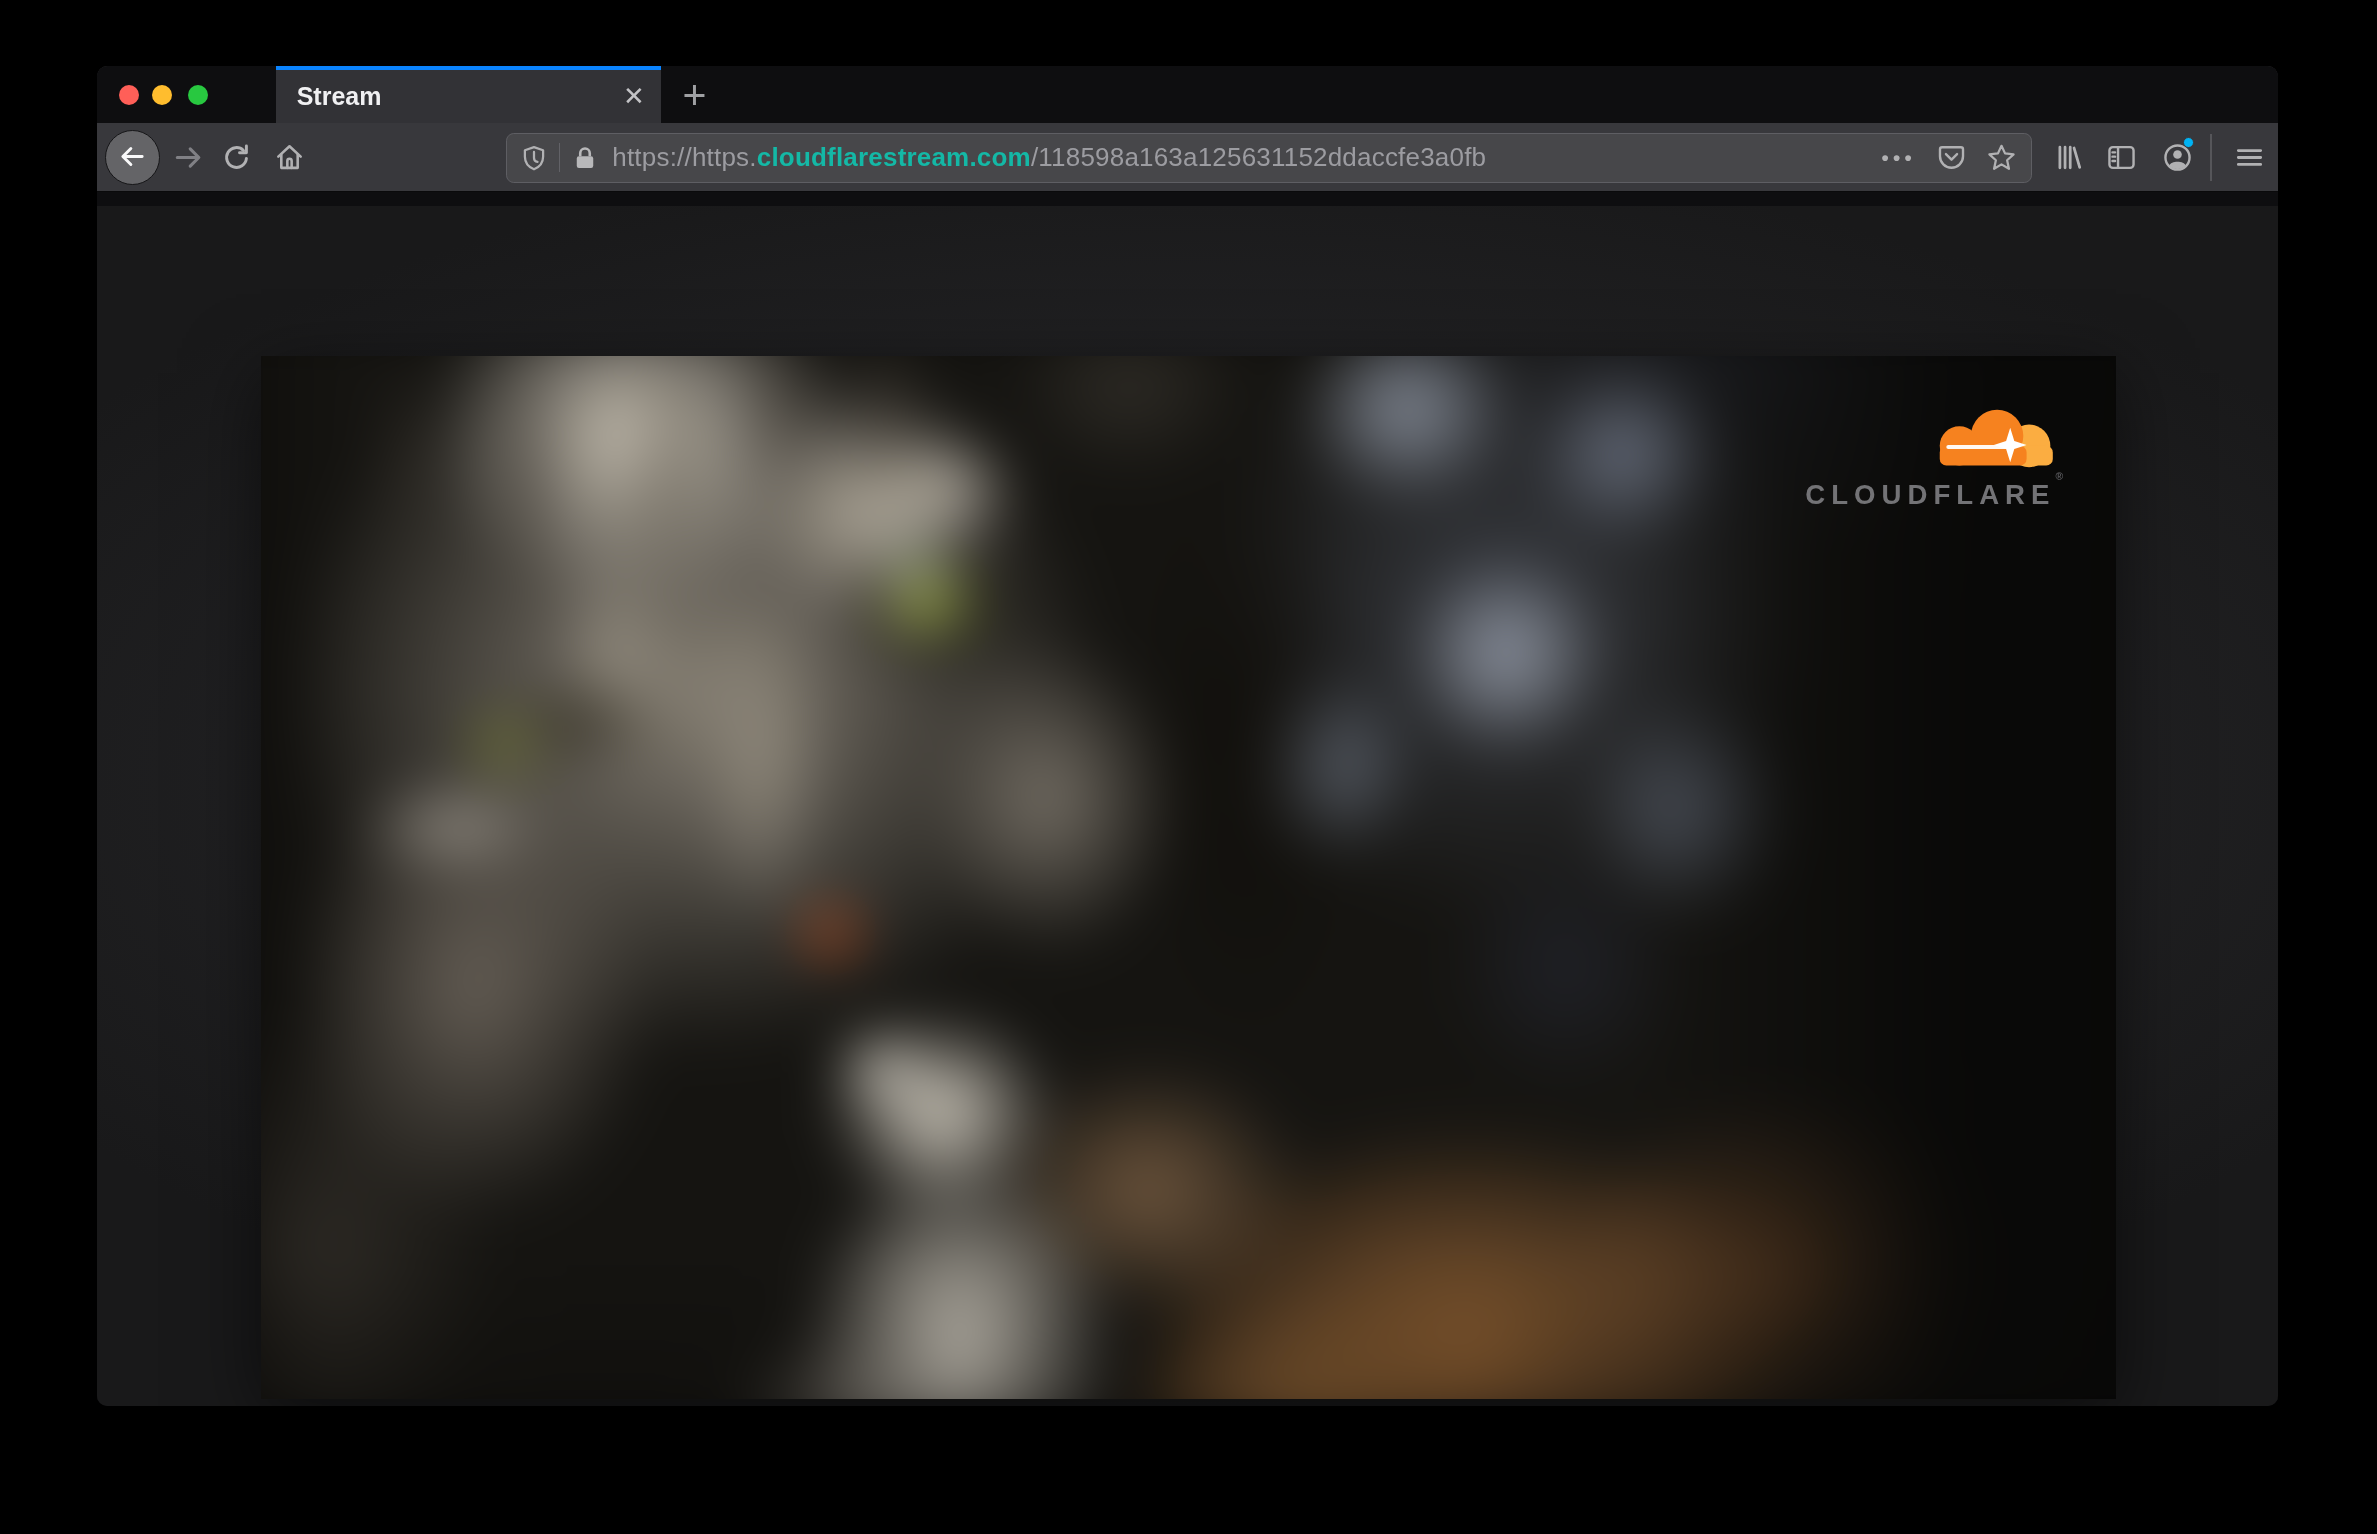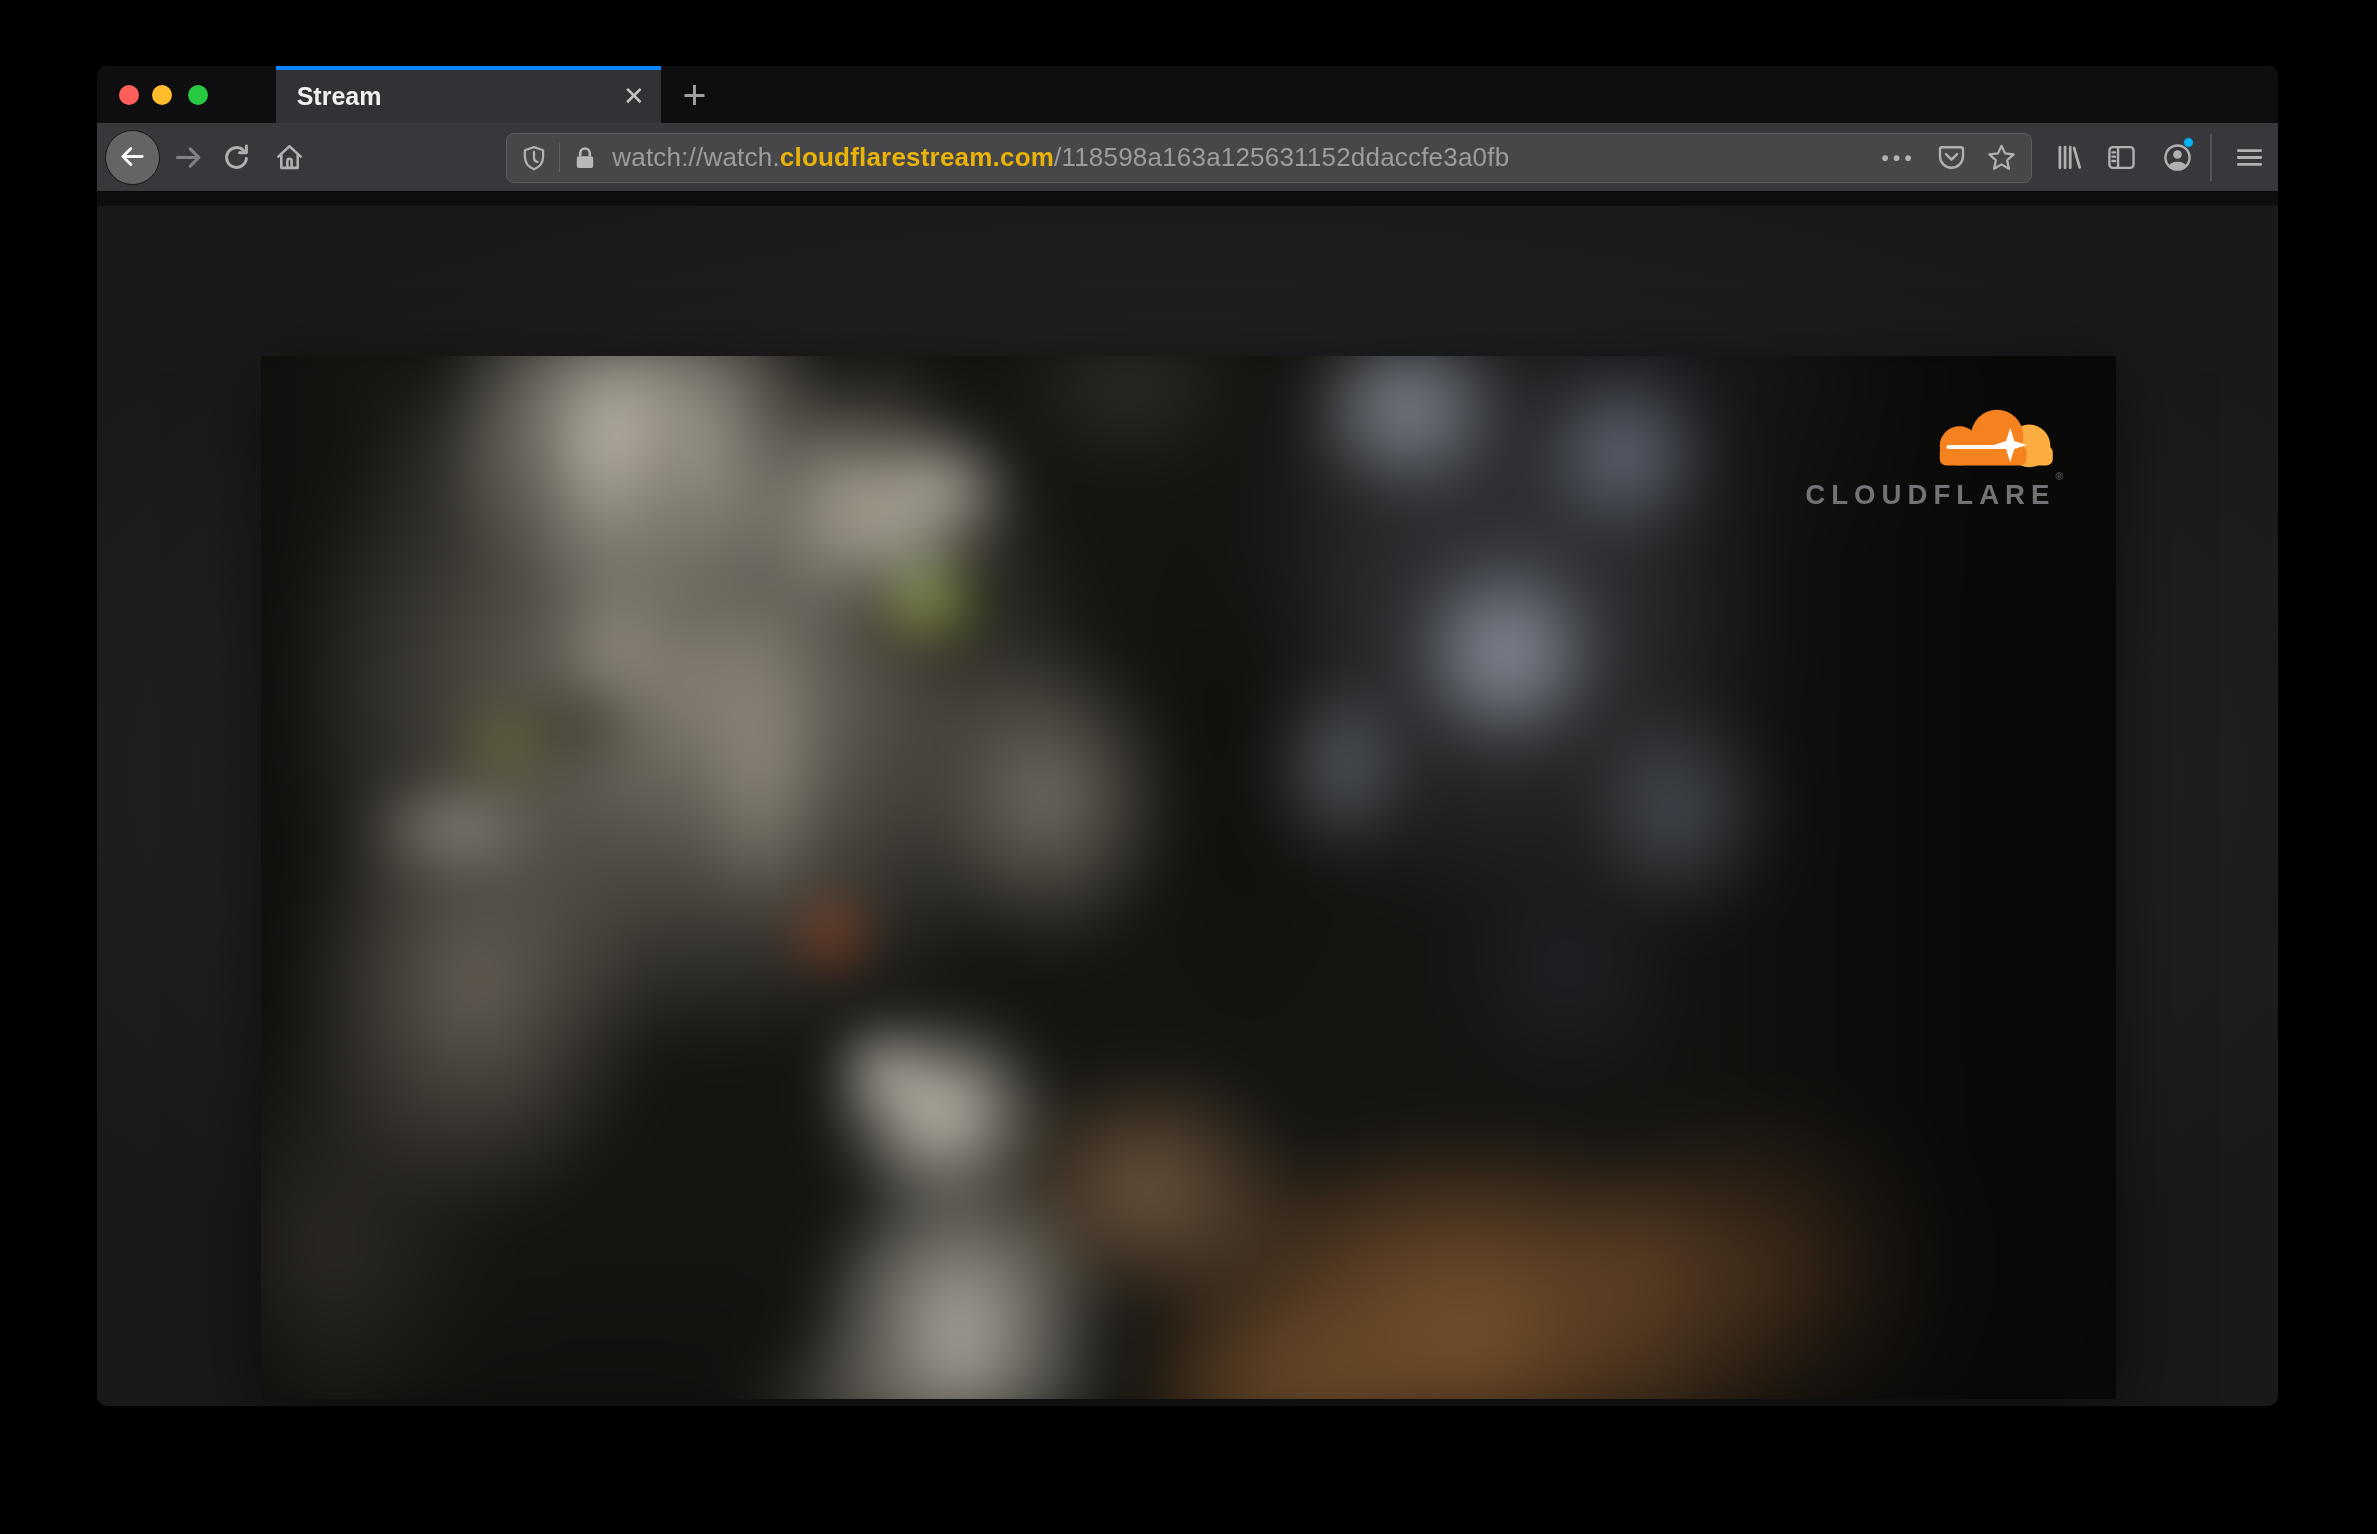--- a/index.html
+++ b/index.html
@@ -49,21 +49,21 @@
 
   
   .urlbar { position:absolute; left:409px; top:9.5px; width:1526px; height:50px;
             background:#47474a; border:1.7px solid #5e5e63; border-radius:7.8px;
             display:flex; align-items:center; padding:0 13.8px; }
   .u-ic svg { width:26px; height:26px; display:block; }
   .u-divider { width:1.7px; height:29px; background:#626267; margin:0 12px; }
   .lock { margin-right:13.8px; }
   .url-text { font-size:26px; white-space:nowrap; letter-spacing:0.2px; }
   .url-dim  { color:#9c9ca1; }
-  .url-host { color:#eab308; font-weight:700; }
+  .url-host { color:#14b8a6; font-weight:700; }
   .u-spacer { flex:1; }
   .dots { font-size:20.7px; color:#b1b1b3; letter-spacing:4.3px; margin-right:20.7px; font-weight:700; }
   .pocket { margin-right:20.7px; } .star { margin-right:1.7px; }
   .pocket svg, .star svg { width:29px; height:29px; display:block; }
 
   
   .content { position:absolute; left:0; top:140px; width:2181px; height:1212px;
              background: radial-gradient(62% 52% at 50% 47%, #2b2b2d 0%, #232325 52%, #19191a 100%); }
 
   .video { position:absolute; left:164px; top:150px; width:1855px; height:1043px;
@@ -194,21 +194,21 @@
         </svg>
       </span>
       <span class="u-divider"></span>
       <span class="u-ic lock">
         <svg viewBox="0 0 30 30">
           <rect x="5.5" y="13" width="19" height="13.5" rx="2.5" fill="#b8b8ba"></rect>
           <path d="M9.5 13 V9.5 a5.5 5.5 0 0 1 11 0 V13" fill="none" stroke="#b8b8ba" stroke-width="3"></path>
         </svg>
       </span>
       <span class="url-text">
-        <span class="url-dim">watch://watch.</span><span class="url-host">cloudflarestream.com</span><span class="url-dim">/118598a163a125631152ddaccfe3a0fb</span>
+        <span class="url-dim">https://https.</span><span class="url-host">cloudflarestream.com</span><span class="url-dim">/118598a163a125631152ddaccfe3a0fb</span>
       </span>
       <span class="u-spacer"></span>
       <span class="dots">•••</span>
       <span class="u-ic pocket">
         <svg class="stroke" viewBox="0 0 34 34" style="stroke-width:2.8;">
           <path d="M6 5 h22 a2.5 2.5 0 0 1 2.5 2.5 v8 a13.5 13.5 0 0 1-27 0 v-8 A2.5 2.5 0 0 1 6 5 Z"></path>
           <path d="M10.5 13 L17 19.5 L23.5 13"></path>
         </svg>
       </span>
       <span class="u-ic star">

